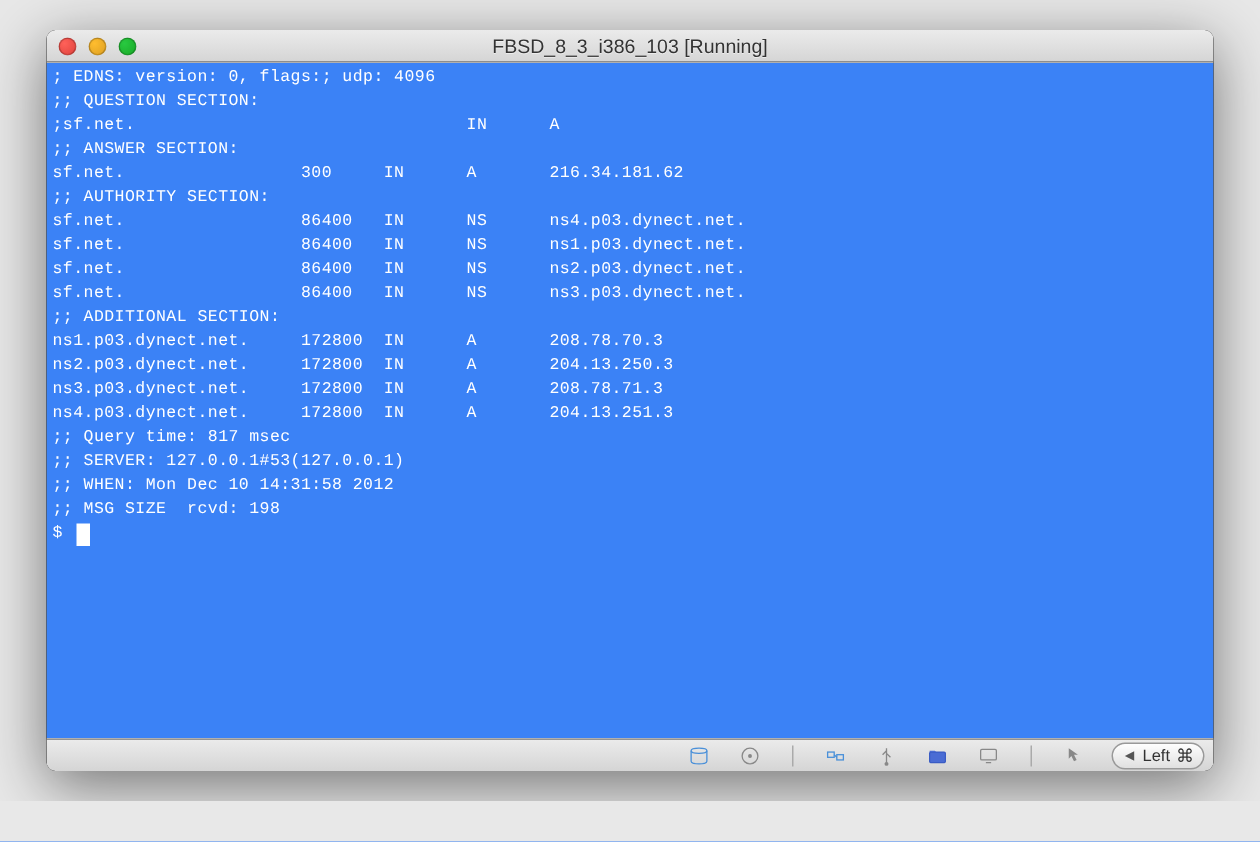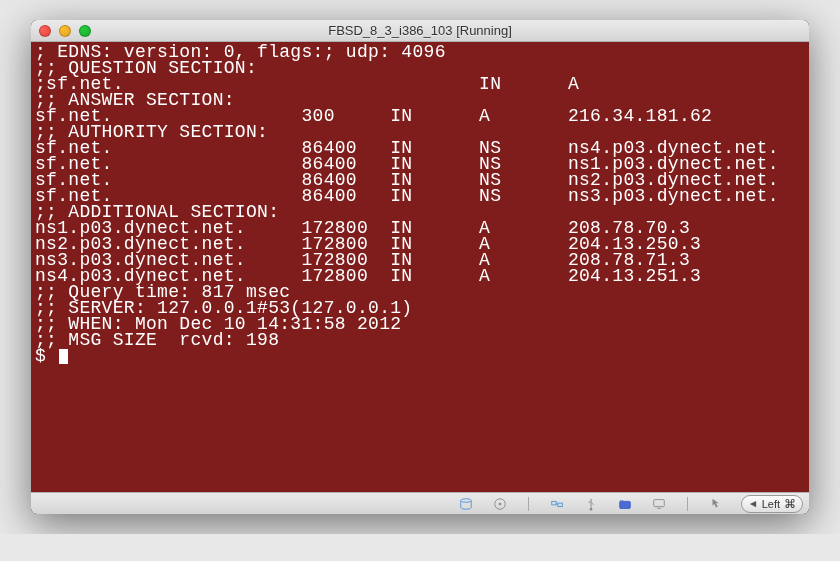--- a/index.html
+++ b/index.html
@@ -43,24 +43,24 @@
     .tl-min { background: radial-gradient(circle at 30% 30%, #ffbd2e, #dea123); }
     .tl-max { background: radial-gradient(circle at 30% 30%, #28c940, #1aab29); }
     .title {
       flex: 1;
       text-align: center;
       font-size: 13px;
       color: #333;
       text-shadow: 0 1px 0 rgba(255,255,255,0.5);
     }
     .terminal {
-      background: #7f1d1d;
+      background: #3b82f6;
       color: #fff;
       font-family: Monaco, 'Courier New', monospace;
-      font-size: 18px;
+      font-size: 11px;
       line-height: 16px;
       padding: 2px 4px 0 4px;
       min-height: 450px;
       letter-spacing: 0.3px;
       white-space: pre;
     }
     .prompt-line {
       display: flex;
       align-items: center;
     }

